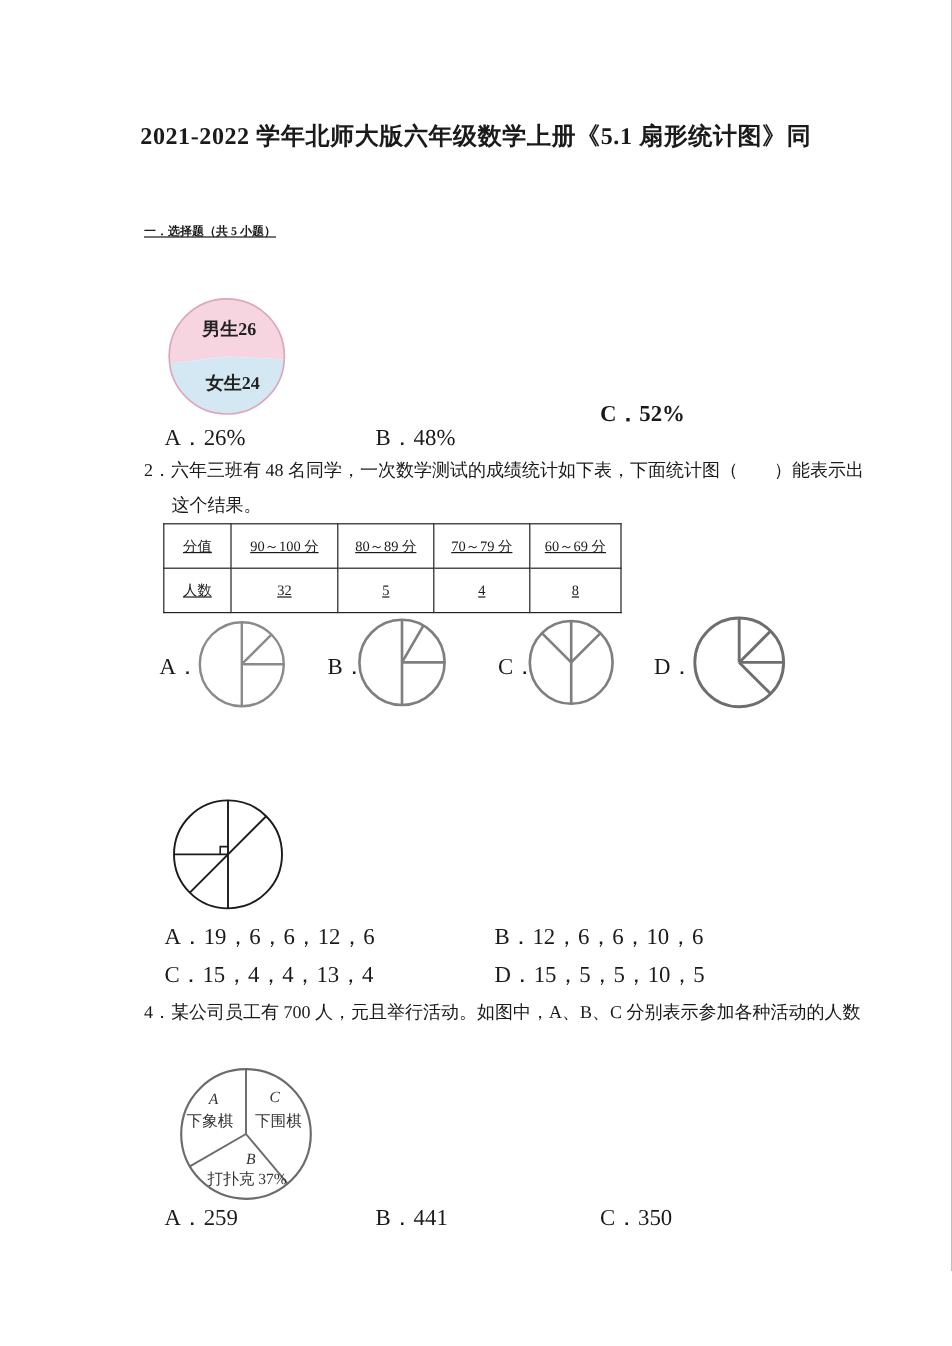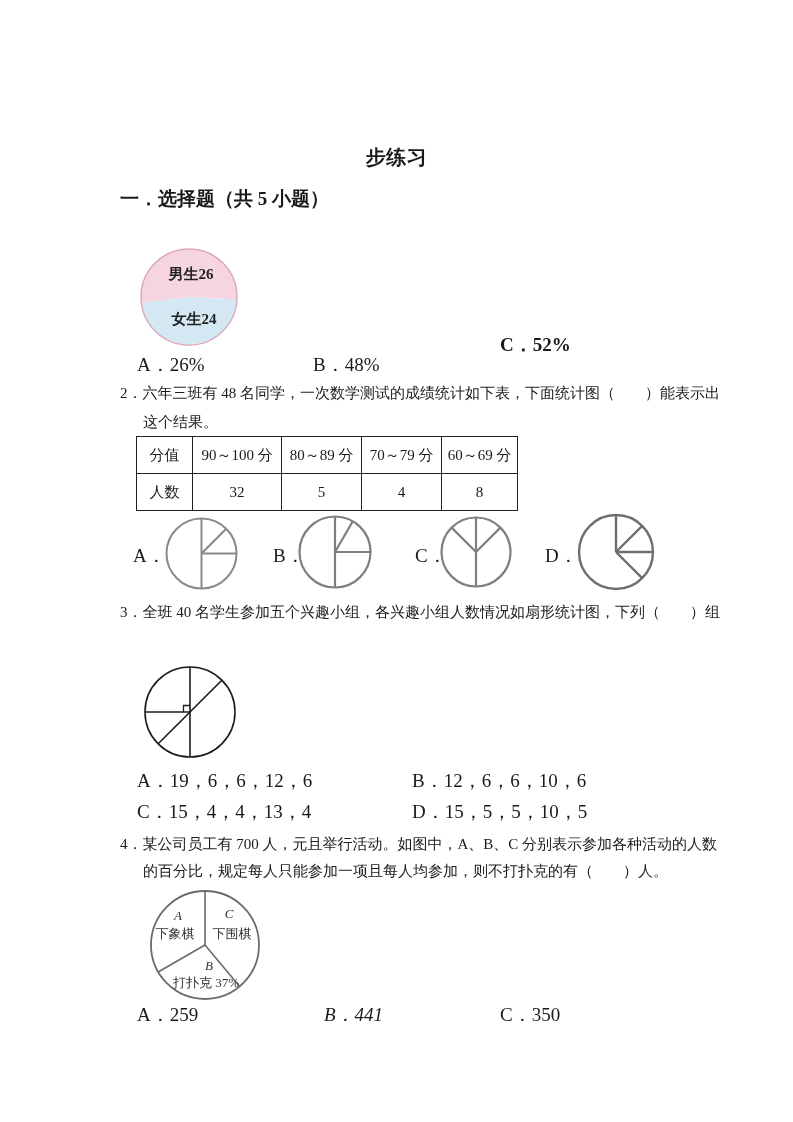--- a/index.html
+++ b/index.html
@@ -15,43 +15,44 @@
   .abs{position:absolute;}
   .title{
     left:0;top:100px;width:100%;
     text-align:center;
     font-size:20px;font-weight:bold;
     letter-spacing:0.5px;
   }
   .title2{top:144px;}
   .section-heading{
     left:120px;top:186px;
-    font-size:19px;font-weight:bold;
+    font-size:10px;font-weight:bold;text-decoration:underline;
   }
   .qtext{font-size:15px;line-height:20px;white-space:nowrap;}
   .opt{font-size:19px;white-space:nowrap;}
   .score-table{
     border-collapse:collapse;
     table-layout:fixed;
-    font-size:15px;
+    font-size:12px;
+    text-decoration:underline;
   }
   .score-table td{
     border:1.2px solid #222;
     text-align:center;
     height:36px;
     padding:0;
   }
   svg text{font-family:"Liberation Serif","DejaVu Serif",serif;}
 </style>
 </head>
 <body>
 
 <div class="page">
 
-  <div class="abs title title2">步练习</div>
+  <div class="abs title">2021-2022 学年北师大版六年级数学上册《5.1 扇形统计图》同</div>
 
   <div class="abs section-heading">一．选择题（共 5 小题）</div>
 
 
   <svg class="abs" style="left:139px;top:247px;" width="100" height="100" viewBox="0 0 100 100">
     <path d="M 2.4 55.9 A 48 48 0 1 1 97.9 52.5 L 50 50 Z" fill="#f7d5e0"></path>
     <path d="M 2.4 55.9 A 48 48 0 0 0 97.9 52.5 L 50 50 Z" fill="#d4e8f3"></path>
     <circle cx="50" cy="50" r="48" fill="none" stroke="#dba8ba" stroke-width="1.4"></circle>
     <text x="52" y="32" font-size="15" font-weight="600" fill="#222" text-anchor="middle">男生26</text>
     <text x="55" y="77" font-size="15" font-weight="600" fill="#222" text-anchor="middle">女生24</text>
@@ -116,48 +117,46 @@
 
   <span class="abs opt" style="left:545px;top:543px;">D．</span>
   <svg class="abs" style="left:576px;top:512px;" width="80" height="80" viewBox="0 0 80 80">
     <circle cx="40" cy="40" r="37" fill="none" stroke="#6e6e6e" stroke-width="2.4"></circle>
     <line x1="40" y1="40" x2="40" y2="3" stroke="#6e6e6e" stroke-width="2.4"></line>
     <line x1="40" y1="40" x2="66.2" y2="13.8" stroke="#6e6e6e" stroke-width="2.4"></line>
     <line x1="40" y1="40" x2="77" y2="40" stroke="#6e6e6e" stroke-width="2.4"></line>
     <line x1="40" y1="40" x2="66.2" y2="66.2" stroke="#6e6e6e" stroke-width="2.4"></line>
   </svg>
 
-  <div class="abs qtext" style="left:120px;top:602px;">3．全班 40 名学生参加五个兴趣小组，各兴趣小组人数情况如扇形统计图，下列（　　）组</div>
 
   <svg class="abs" style="left:142px;top:664px;" width="96" height="96" viewBox="0 0 96 96">
     <circle cx="48" cy="48" r="45" fill="none" stroke="#1c1c1c" stroke-width="1.6"></circle>
     <line x1="48" y1="3" x2="48" y2="93" stroke="#1c1c1c" stroke-width="1.6"></line>
     <line x1="16.2" y1="79.8" x2="79.8" y2="16.2" stroke="#1c1c1c" stroke-width="1.6"></line>
     <line x1="3" y1="48" x2="48" y2="48" stroke="#1c1c1c" stroke-width="1.6"></line>
     <polyline points="41.5,48 41.5,41.5 48,41.5" fill="none" stroke="#1c1c1c" stroke-width="1.3"></polyline>
   </svg>
 
   <span class="abs opt" style="left:137px;top:768px;">A．19，6，6，12，6</span>
   <span class="abs opt" style="left:412px;top:768px;">B．12，6，6，10，6</span>
   <span class="abs opt" style="left:137px;top:799px;">C．15，4，4，13，4</span>
   <span class="abs opt" style="left:412px;top:799px;">D．15，5，5，10，5</span>
 
   <div class="abs qtext" style="left:120px;top:834px;">4．某公司员工有 700 人，元且举行活动。如图中，A、B、C 分别表示参加各种活动的人数</div>
-  <div class="abs qtext" style="left:143px;top:861px;">的百分比，规定每人只能参加一项且每人均参加，则不打扑克的有（　　）人。</div>
 
   <svg class="abs" style="left:148px;top:888px;" width="114" height="114" viewBox="0 0 114 114">
     <circle cx="57" cy="57" r="54" fill="none" stroke="#6b6b6b" stroke-width="1.8"></circle>
     <line x1="57" y1="57" x2="57" y2="3" stroke="#6b6b6b" stroke-width="1.6"></line>
     <line x1="57" y1="57" x2="10.2" y2="84" stroke="#6b6b6b" stroke-width="1.6"></line>
     <line x1="57" y1="57" x2="91.7" y2="98.4" stroke="#6b6b6b" stroke-width="1.6"></line>
     <text x="30" y="32" font-size="13" font-style="italic" fill="#333" text-anchor="middle">A</text>
     <text x="27" y="50" font-size="13" fill="#333" text-anchor="middle">下象棋</text>
     <text x="81" y="30" font-size="13" font-style="italic" fill="#333" text-anchor="middle">C</text>
     <text x="84" y="50" font-size="13" fill="#333" text-anchor="middle">下围棋</text>
     <text x="61" y="82" font-size="13" font-style="italic" fill="#333" text-anchor="middle">B</text>
     <text x="58" y="99" font-size="13" fill="#333" text-anchor="middle">打扑克 37%</text>
   </svg>
 
   <span class="abs opt" style="left:137px;top:1002px;">A．259</span>
-  <span class="abs opt" style="left:324px;top:1002px;font-style:italic;">B．441</span>
+  <span class="abs opt" style="left:313px;top:1002px;">B．441</span>
   <span class="abs opt" style="left:500px;top:1002px;">C．350</span>
 
 </div>
 
 </body></html>

